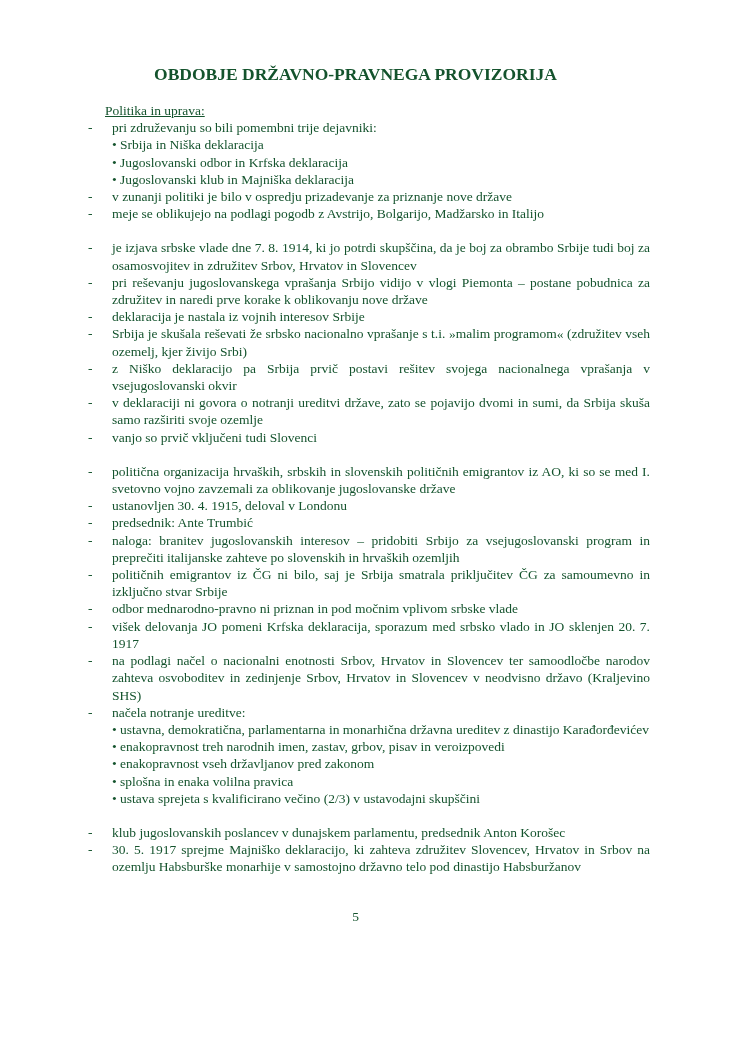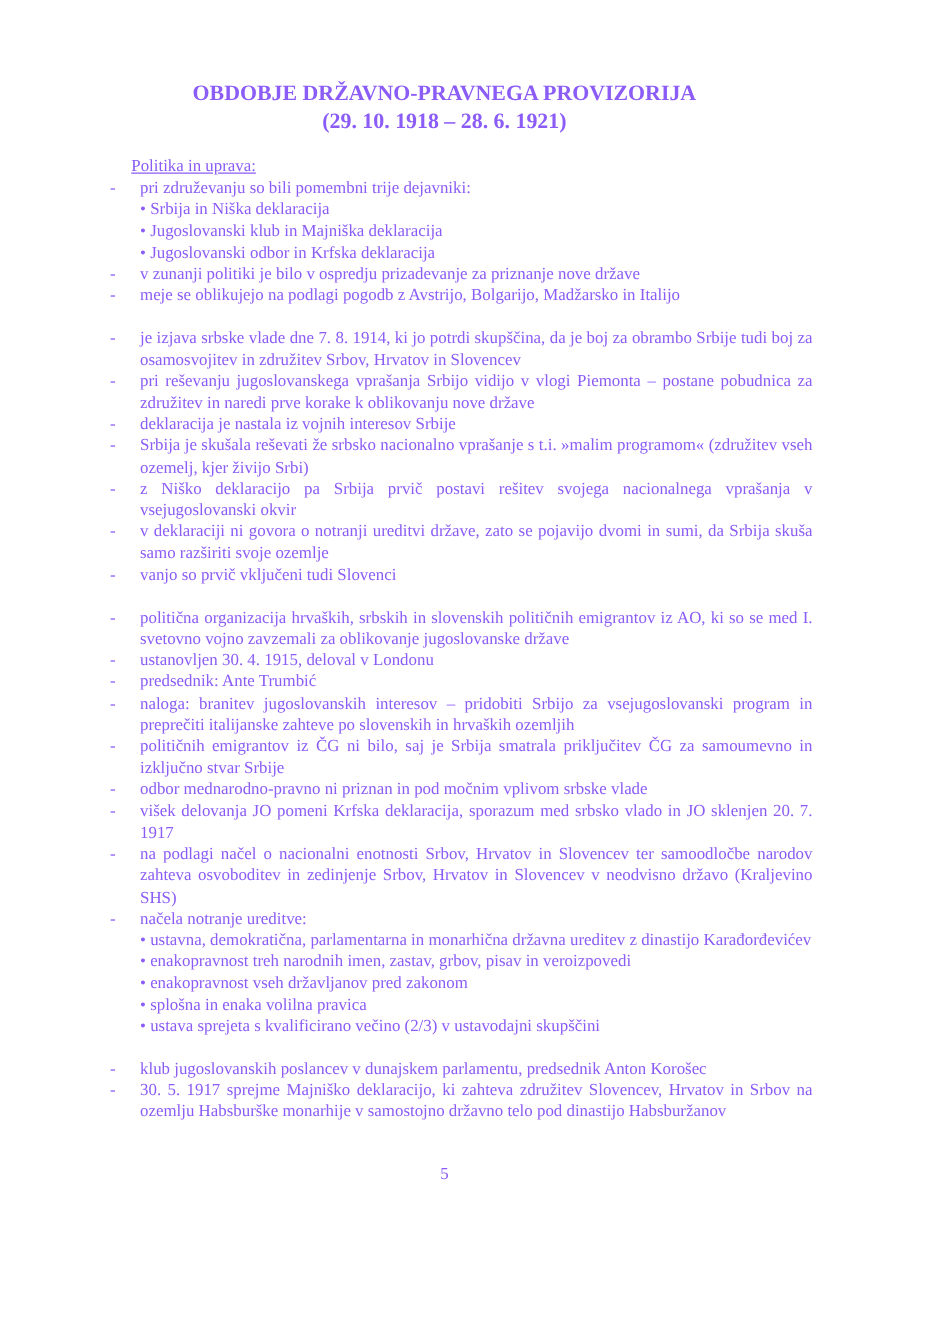--- a/index.html
+++ b/index.html
@@ -6,21 +6,21 @@
     margin: 0;
     padding: 0;
     background: #ffffff;
   }
   .page {
     position: relative;
     box-sizing: border-box;
     width: 750px;
     height: 1061px;
     background: #ffffff;
-    color: #8b5cf6;
+    color: #14532d;
     font-family: "Liberation Serif", "DejaVu Serif", serif;
     font-size: 13.5px;
     line-height: 17.2px;
     padding: 63px 100px 0 61px;
     overflow: hidden;
   }
   .title-block {
     text-align: center;
     font-weight: bold;
     font-size: 17.5px;
@@ -55,29 +55,28 @@
     text-align: center;
     margin-top: 32px;
   }
 </style>
 </head>
 <body>
 
 <div class="page">
   <div class="title-block">
     <div>OBDOBJE DRŽAVNO-PRAVNEGA PROVIZORIJA</div>
-    <div>(29. 10. 1918 – 28. 6. 1921)</div>
   </div>
 
   <div>
       <div class="section">
         <div class="heading">Politika in uprava:</div>
         <div class="item">
           <span class="dash">-</span>
-          <div class="itext">pri združevanju so bili pomembni trije dejavniki:<div class="sub">• Srbija in Niška deklaracija</div><div class="sub">• Jugoslovanski klub in Majniška deklaracija</div><div class="sub">• Jugoslovanski odbor in Krfska deklaracija</div></div>
+          <div class="itext">pri združevanju so bili pomembni trije dejavniki:<div class="sub">• Srbija in Niška deklaracija</div><div class="sub">• Jugoslovanski odbor in Krfska deklaracija</div><div class="sub">• Jugoslovanski klub in Majniška deklaracija</div></div>
         </div>
         <div class="item">
           <span class="dash">-</span>
           <div class="itext">v zunanji politiki je bilo v ospredju prizadevanje za priznanje nove države</div>
         </div>
         <div class="item">
           <span class="dash">-</span>
           <div class="itext">meje se oblikujejo na podlagi pogodb z Avstrijo, Bolgarijo, Madžarsko in Italijo</div>
         </div>
       </div>

